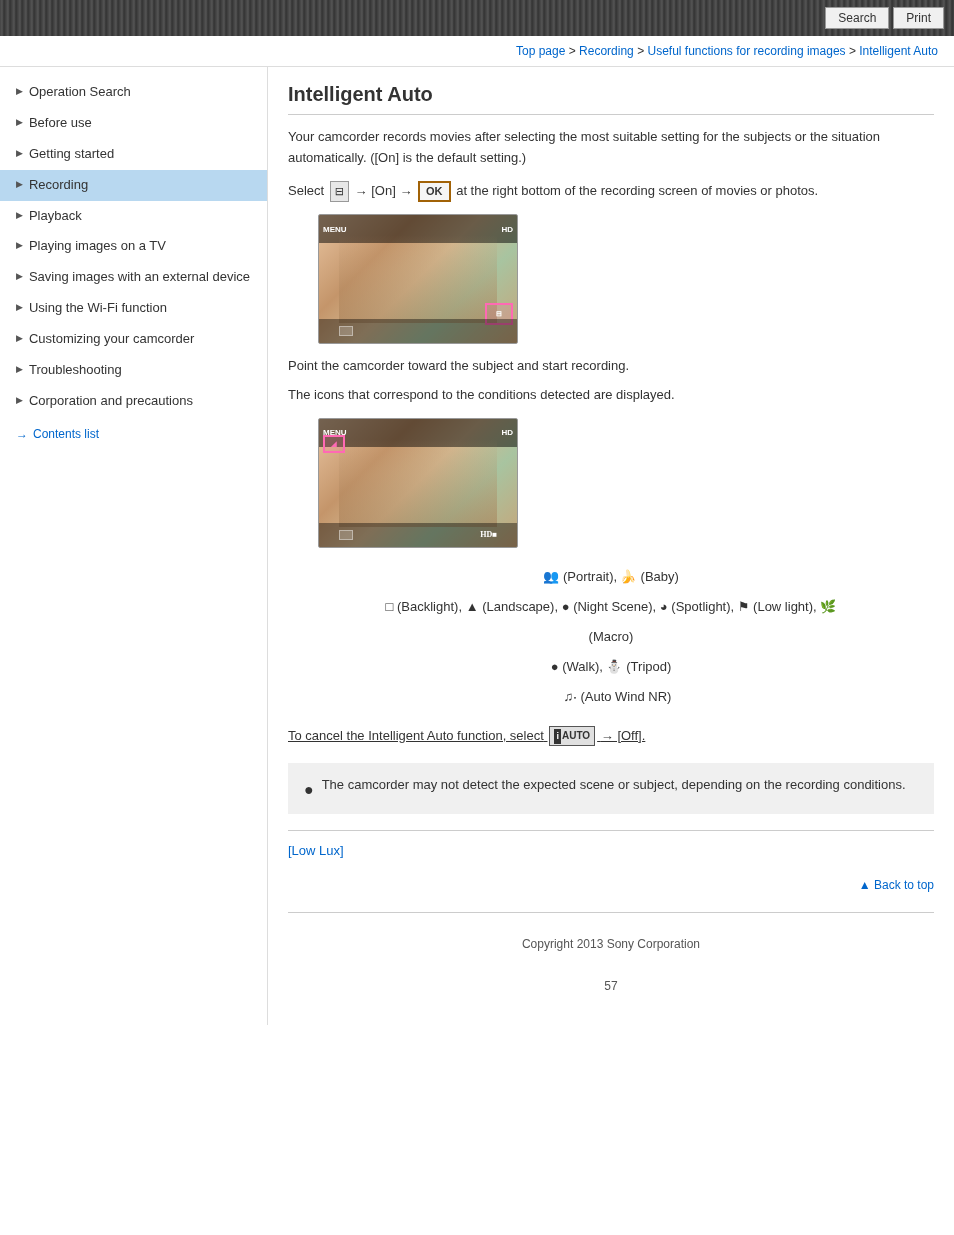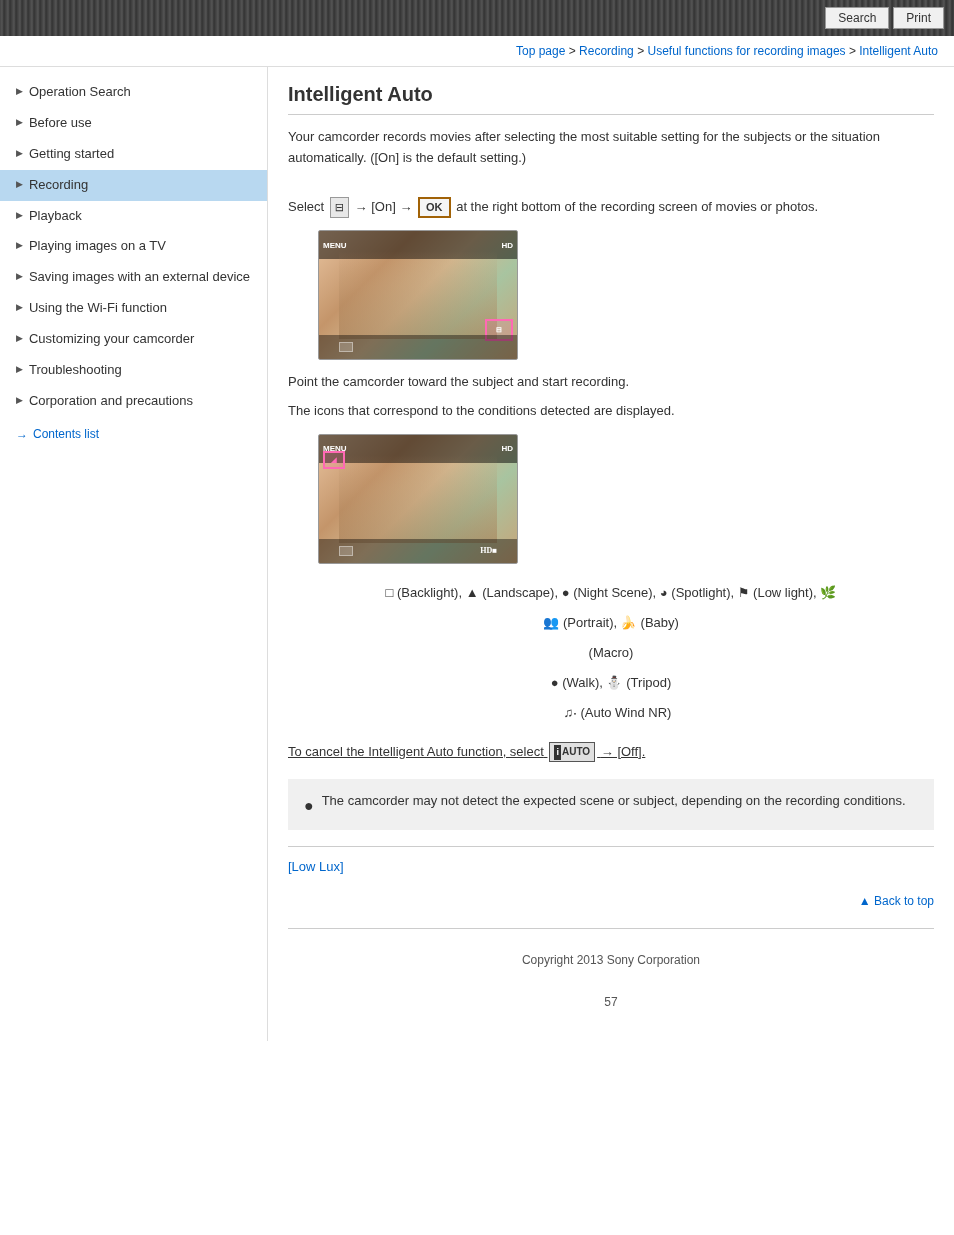--- a/index.html
+++ b/index.html
@@ -95,21 +95,21 @@
       font-weight: bold;
       color: #333;
       margin-bottom: 12px;
       padding-bottom: 8px;
       border-bottom: 1px solid #ccc;
     }
 
     .description {
       font-size: 13px;
       line-height: 1.6;
-      margin-bottom: 28px;
+      margin-bottom: 12px;
     }
 
     .instruction {
       font-size: 13px;
       line-height: 1.6;
       margin-bottom: 12px;
     }
 
     
     .ui-element {
@@ -427,40 +427,40 @@
         <span class="icon-text" style="color:#ff69b4;">◢</span>
       </div>
       <div class="bottom-bar">
         <div class="bottom-icon"></div>
         <span style="flex:1"></span>
         <span class="menu-text">HD■</span>
       </div>
     </div>
 
     <div class="icons-section">
+      <div class="icon-row">
+        <span>👥</span>
+        <span> (Portrait), </span>
+        <span>🍌</span>
+        <span> (Baby)</span>
+      </div>
       <div class="icon-row">
         <span>□</span>
         <span> (Backlight), </span>
         <span>▲</span>
         <span> (Landscape), </span>
         <span>●</span>
         <span> (Night Scene), </span>
         <span>◕</span>
         <span> (Spotlight), </span>
         <span>⚑</span>
         <span> (Low light), </span>
         <span>🌿</span>
       </div>
       <div class="icon-row">
-        <span>👥</span>
-        <span> (Portrait), </span>
-        <span>🍌</span>
-        <span> (Baby)</span>
-      </div>
-      <div class="icon-row">
         <span>(Macro)</span>
       </div>
       <div class="icon-row">
         <span>●</span>
         <span> (Walk), </span>
         <span>⛄</span>
         <span> (Tripod)</span>
       </div>
       <div class="icon-row">
         <span>　♫‧</span>

